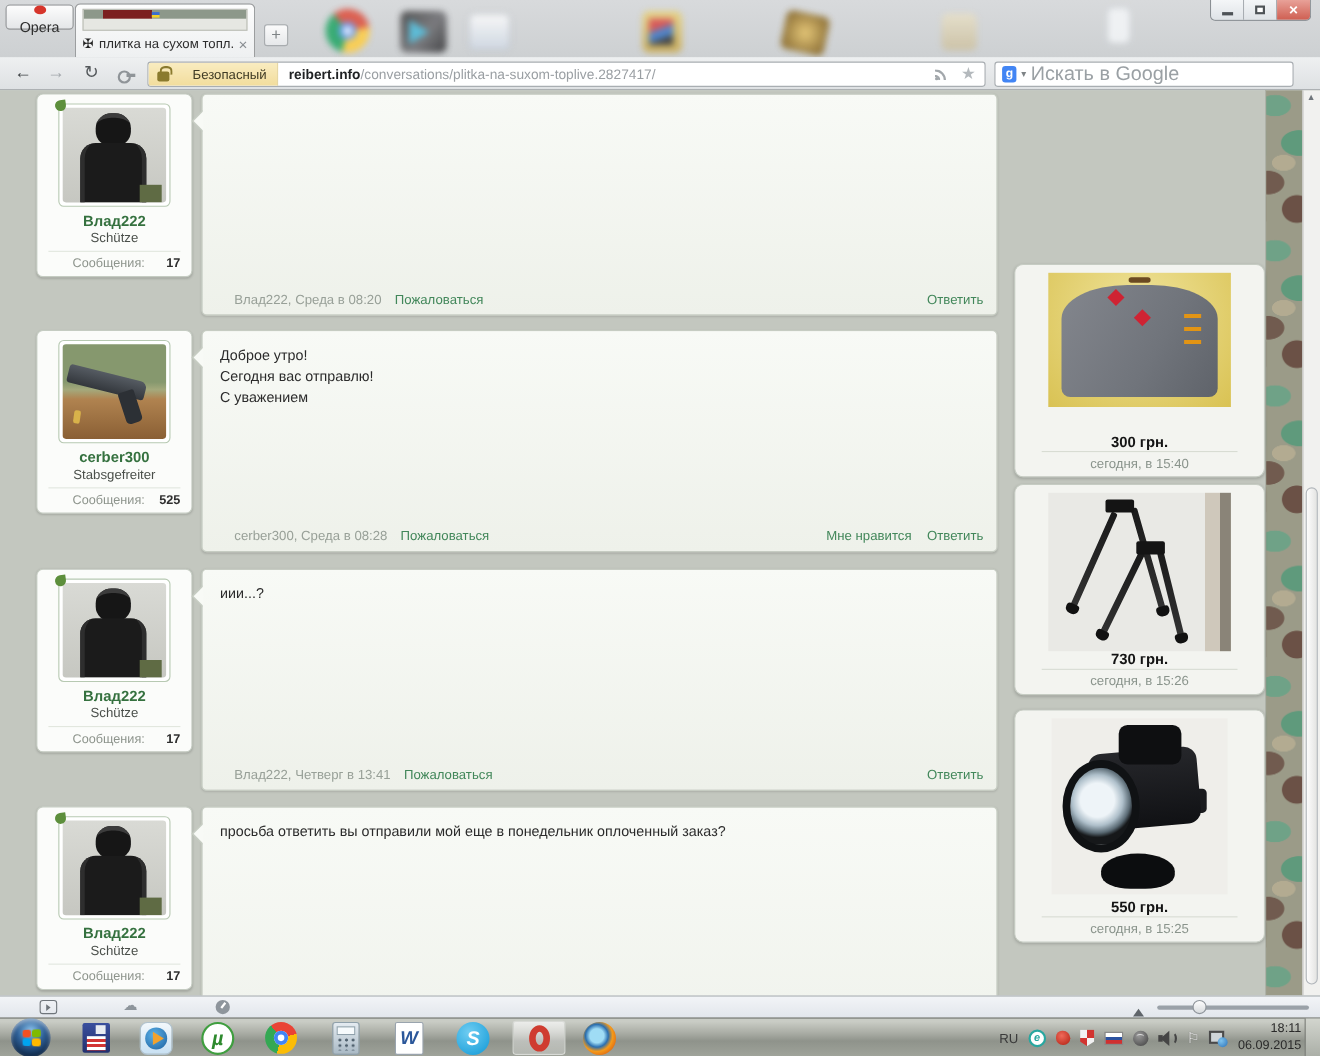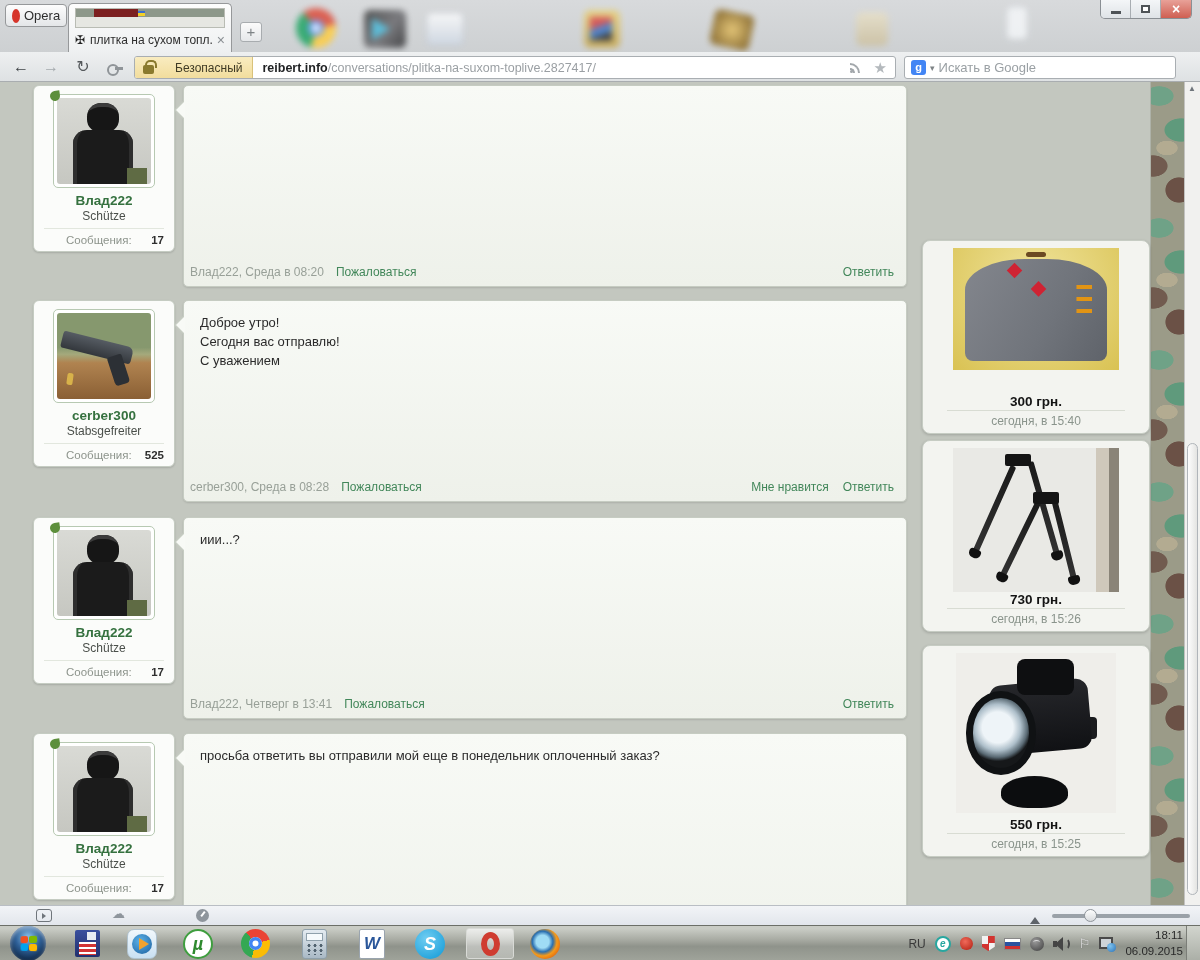--- a/index.html
+++ b/index.html
@@ -18,21 +18,21 @@
   .d-media { left:364px; top:10px; width:42px; height:38px; background:linear-gradient(130deg,#3a3a3a,#6c6c70 55%,#2c2c2e); }
   .d-media::after { content:""; position:absolute; left:8px; top:8px; width:0; height:0; border:11px solid transparent; border-left:18px solid #49b8d8; }
   .d-mail { left:426px; top:12px; width:38px; height:34px; background:linear-gradient(#fdfdfd,#cfd8e4); border:1px solid #b5bcc6; }
   .d-folder { left:584px; top:10px; width:36px; height:38px; background:linear-gradient(#e8d27a,#c9a84c); }
   .d-folder::after { content:""; position:absolute; left:6px; top:7px; width:22px; height:24px; background:linear-gradient(160deg,#d84444 0 40%,#3a77c8 40% 70%,#2c2c2c 70%); }
   .d-gold { left:712px; top:12px; width:40px; height:36px; background:radial-gradient(circle,#e8c468,#8c6a24 75%); transform:rotate(12deg); }
   .d-tan { left:856px; top:12px; width:32px; height:34px; background:linear-gradient(#efe4c2,#cbb98a); opacity:.6; }
   .d-page { left:1006px; top:6px; width:22px; height:34px; background:#f4f6f8; border:1px solid #c2c8ce; }
 
   .opera-btn { position:absolute; left:5px; top:4px; width:62px; height:23px; border:1px solid #96989a;
-    border-radius:4px; background:linear-gradient(#fdfdfd,#e4e6e8); display:flex; align-items:center; gap:4px; padding:0 6px; cursor:pointer; }
+    border-radius:4px; background:linear-gradient(#fdfdfd,#e4e6e8); display:flex; align-items:center; gap:4px; padding:0 6px; cursor:pointer;flex-direction:column; }
   .o-logo { width:11px; height:14px; border:4px solid #d6352b; border-radius:50%; }
   .opera-btn span { font-size:13px; color:#2e2e2e; }
 
   .tab { position:absolute; left:68px; top:3px; width:164px; height:49px; border:1px solid #96989a; border-bottom:none;
     border-radius:5px 5px 0 0; background:linear-gradient(#fdfdfd,#eef0f1); padding:4px 6px 0 6px; }
   .tab-thumb { position:relative; height:20px; background:#e6e7e2; border:1px solid #b9bcb4; overflow:hidden; }
   .tab-thumb::before { content:""; position:absolute; left:0; top:0; right:0; height:8px; background:linear-gradient(90deg,#8d988a 0 12%,#7c2020 12% 42%,#8d988a 42%); }
   .tab-thumb::after { content:""; position:absolute; left:42%; top:2px; width:7px; height:5px; background:linear-gradient(#3a6ed0 0 50%,#f2d028 50%); }
   .tab-row { display:flex; align-items:center; gap:5px; height:24px; }
   .tab-fav { font-size:12px; color:#222; line-height:1; }
@@ -75,21 +75,21 @@
   .rss i { position:absolute; left:2px; bottom:2px; border:2.5px solid #a2a7ab; border-width:2.5px 2.5px 0 0; border-radius:0 12px 0 0; }
   .rss .r1 { width:10px; height:10px; }
   .rss .r2 { width:5px; height:5px; }
   .rss::after { content:""; position:absolute; left:2px; bottom:2px; width:3px; height:3px; border-radius:50%; background:#a2a7ab; }
   .starbtn { font-size:15px; color:#b4b9bd; margin-right:8px; cursor:pointer; line-height:1; }
 
   .searchfield { position:absolute; left:904px; top:4px; width:272px; height:23px; background:#fff; border:1px solid #a9aeb2; border-radius:3px;
     display:flex; align-items:center; gap:4px; padding:0 6px; }
   .gicon { width:15px; height:15px; border-radius:3px; background:#4285f4; color:#fff; font-size:11px; font-weight:bold; text-align:center; line-height:15px; }
   .scaret { font-size:9px; color:#7e8386; cursor:pointer; }
-  .searchfield input { flex:1; border:none; outline:none; font-size:13px; color:#444; background:transparent;
+  .searchfield input { flex:1; border:none; outline:none; font-size:18px; color:#444; background:transparent;
     font-family:"Liberation Sans","DejaVu Sans",sans-serif; }
   .searchfield input::placeholder { color:#9aa0a4; opacity:1; }
 
   
   .viewport { position:absolute; top:82px; left:0; width:1200px; height:823px; background:#c3c7bf; overflow:hidden; }
   .camo { position:absolute; left:1150px; top:0; width:34px; height:823px; background-color:#9b9b88;
     background-image:
       radial-gradient(ellipse 30px 20px at 8px 14px,  #6fa287 47%, transparent 50%),
       radial-gradient(ellipse 34px 24px at 30px 48px, #5f9a7c 47%, transparent 50%),
       radial-gradient(ellipse 30px 22px at 2px 84px,  #715b4f 47%, transparent 50%),
@@ -120,21 +120,21 @@
   .av-pistol::before { content:""; position:absolute; left:4px; top:26px; width:72px; height:17px; background:linear-gradient(#565c63,#33373c);
     transform:rotate(14deg); border-radius:3px 6px 3px 3px; }
   .av-pistol::after { content:""; position:absolute; left:54px; top:42px; width:15px; height:30px; background:#2c3035; transform:rotate(-18deg); border-radius:2px 2px 4px 4px; }
   .av-pistol .ammo { position:absolute; left:10px; bottom:14px; width:6px; height:12px; background:#d8b24a; border-radius:2px; transform:rotate(8deg); }
 
   .bubble { position:absolute; left:183px; width:724px; background:linear-gradient(#f8faf6,#eef1ea);
     border:1px solid #c6ccc2; border-radius:5px; box-shadow:0 1px 2px rgba(0,0,0,.12); }
   .bubble::before { content:""; position:absolute; left:-10px; top:14px; border:10px solid transparent; border-left:none; border-right:10px solid #c6ccc2; }
   .bubble::after { content:""; position:absolute; left:-8px; top:15px; border:9px solid transparent; border-left:none; border-right:9px solid #f8faf6; }
   .btext { padding:13px 16px; font-size:13px; color:#2b2b2b; white-space:pre-line; line-height:1.45; }
-  .bfooter { position:absolute; left:6px; right:12px; bottom:7px; font-size:12px; display:flex; align-items:center; }
+  .bfooter { position:absolute; left:29px; right:12px; bottom:7px; font-size:12px; display:flex; align-items:center; }
   .meta { color:#98a098; }
   .glink { color:#42875a; text-decoration:none; cursor:pointer; }
   .rep { margin-left:12px; }
   .bacts { margin-left:auto; display:flex; gap:14px; }
 
   
   .pcard { position:absolute; left:922px; width:228px; background:#f3f4f0; border:1px solid #c6ccc3; border-radius:8px;
     box-shadow:0 1px 3px rgba(0,0,0,.18); overflow:hidden; text-align:center; cursor:pointer; }
   .pimg { position:relative; margin:7px auto 0; overflow:hidden; }
   .pprice { position:absolute; left:0; right:0; bottom:24px; font-size:13.5px; font-weight:bold; color:#141414; }

